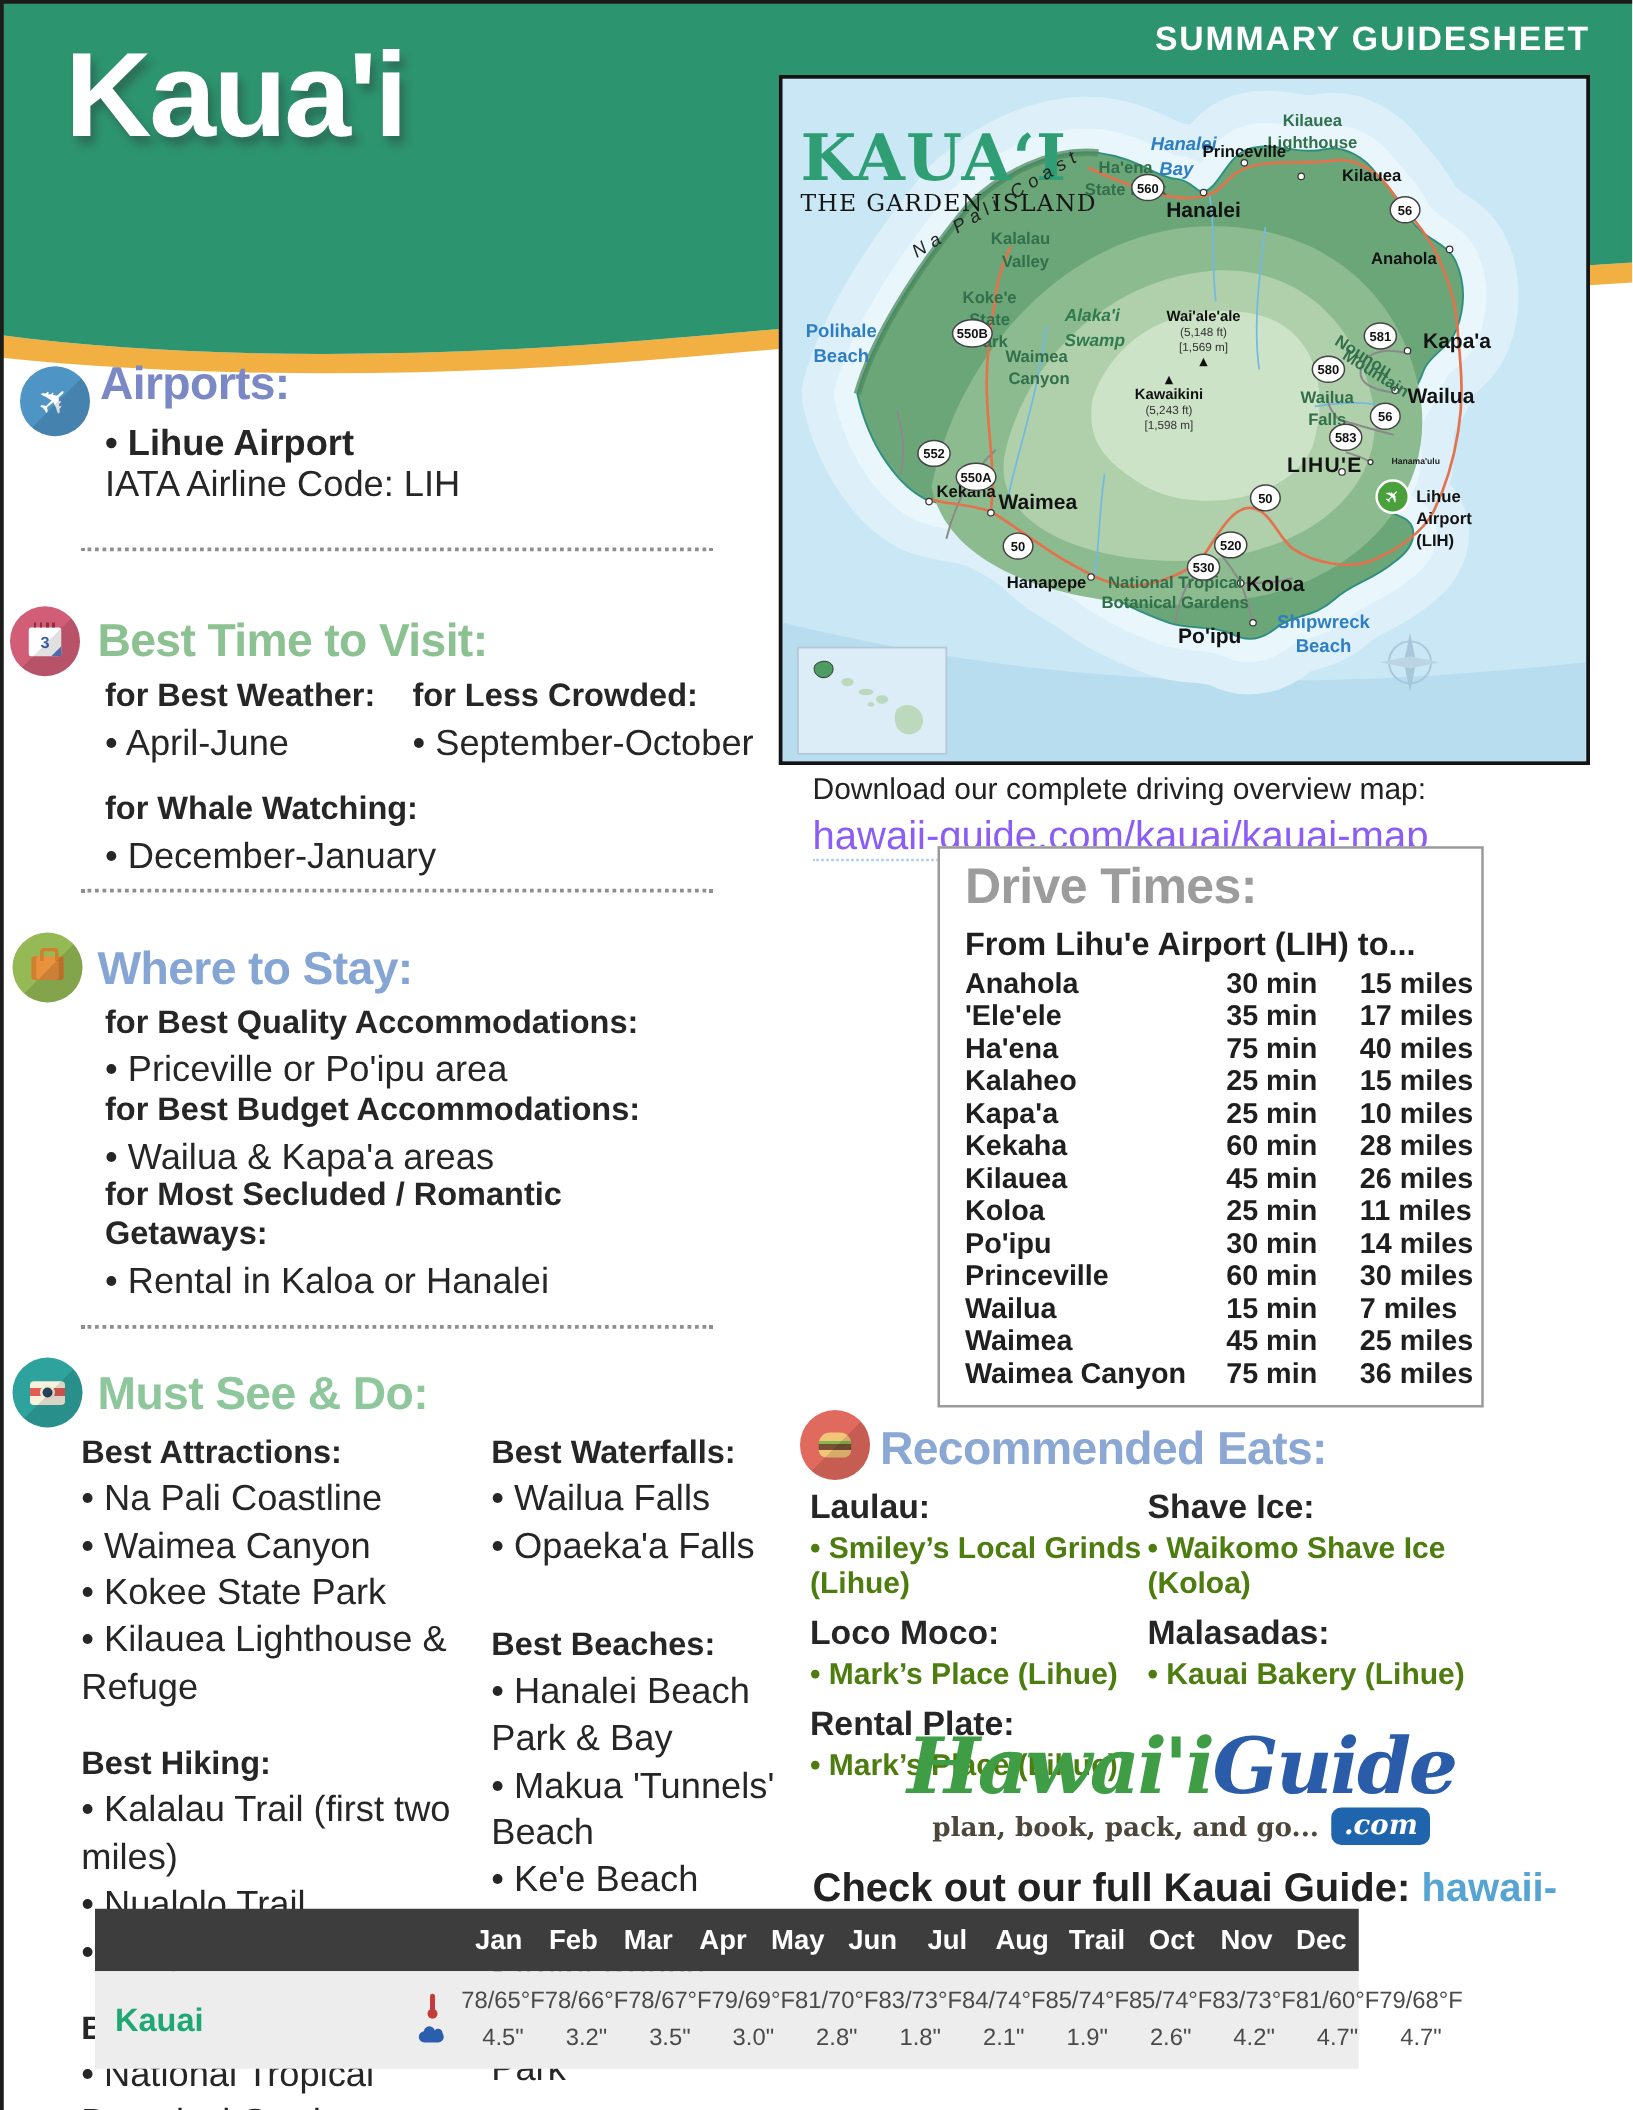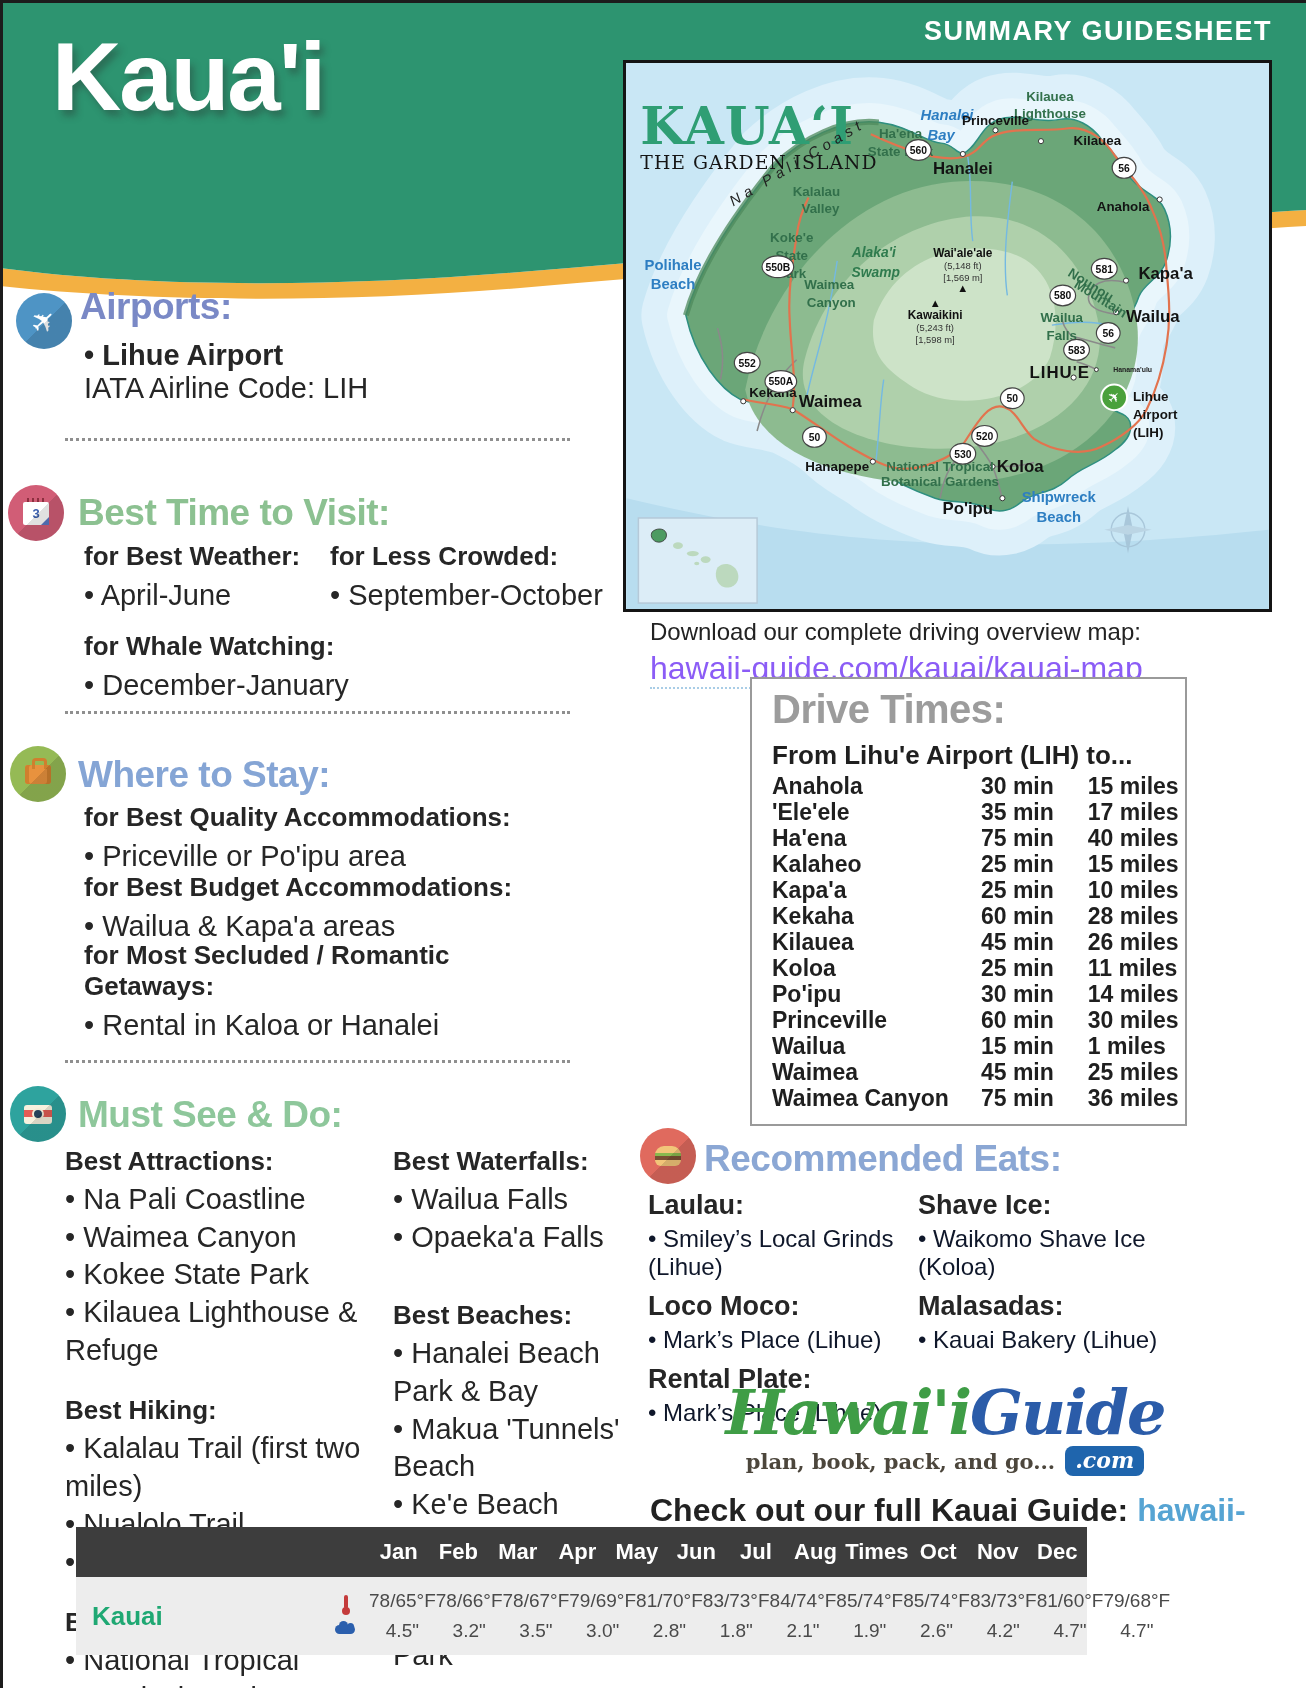--- a/index.html
+++ b/index.html
@@ -84,21 +84,21 @@
   .dt-title{font-size:40px;font-weight:700;color:#9c9c9c;letter-spacing:-0.5px;}
   .dt-from{font-size:26px;font-weight:700;color:#1f1f1f;margin-top:8px;margin-bottom:2px;}
   .dt-row{display:flex;height:26px;line-height:26px;font-size:23px;font-weight:700;color:#1f1f1f;}
   .dt-place{width:215px;}
   .dt-time{width:110px;}
   .dt-dist{width:100px;}
 
   
   .eat-grp{margin-bottom:8px;}
   .eat-lbl{font-size:27px;font-weight:700;color:#262626;display:block;margin-bottom:4px;}
-  .eat-itm{font-size:24px;color:#0f172a;display:block;margin-bottom:10px;}
+  .eat-itm{font-size:24px;color:#4d7c0f;display:block;margin-bottom:10px;font-weight:bold;}
   .eat-itm::before{content:"• ";}
 
   
   .logo{position:absolute;left:690px;top:1382px;width:510px;text-align:center;z-index:3;}
   .logo-row{font-family:"DejaVu Serif",serif;font-style:italic;font-weight:700;font-size:62px;
             letter-spacing:-2px;line-height:1;}
   .logo-hawaii{color:#3f9d46;}
   .logo-guide{color:#2b5ca9;}
   .logo-sub{display:flex;align-items:center;justify-content:center;gap:10px;margin-top:2px;}
   .logo-tag{font-family:"DejaVu Serif",serif;font-weight:700;font-size:21px;color:#4c463c;}
@@ -499,21 +499,21 @@
           <span class="dt-dist">14 miles</span>
         </div>
         <div class="dt-row">
           <span class="dt-place">Princeville</span>
           <span class="dt-time">60 min</span>
           <span class="dt-dist">30 miles</span>
         </div>
         <div class="dt-row">
           <span class="dt-place">Wailua</span>
           <span class="dt-time">15 min</span>
-          <span class="dt-dist">1 miles</span>
+          <span class="dt-dist">7 miles</span>
         </div>
         <div class="dt-row">
           <span class="dt-place">Waimea</span>
           <span class="dt-time">45 min</span>
           <span class="dt-dist">25 miles</span>
         </div>
         <div class="dt-row">
           <span class="dt-place">Waimea Canyon</span>
           <span class="dt-time">75 min</span>
           <span class="dt-dist">36 miles</span>
@@ -572,21 +572,21 @@
       <div></div>
       <div></div>
     <div class="wx-month">Jan</div>
         <div class="wx-month">Feb</div>
         <div class="wx-month">Mar</div>
         <div class="wx-month">Apr</div>
         <div class="wx-month">May</div>
         <div class="wx-month">Jun</div>
         <div class="wx-month">Jul</div>
         <div class="wx-month">Aug</div>
-        <div class="wx-month">Times</div>
+        <div class="wx-month">Trail</div>
         <div class="wx-month">Oct</div>
         <div class="wx-month">Nov</div>
         <div class="wx-month">Dec</div>
       </div>
     <div class="wx-body" id="wx-body">
       <div class="wx-loc">Kauai</div>
       <div class="wx-icons">
         <span class="thermo"></span>
         <span class="cloud"></span>
       </div>

